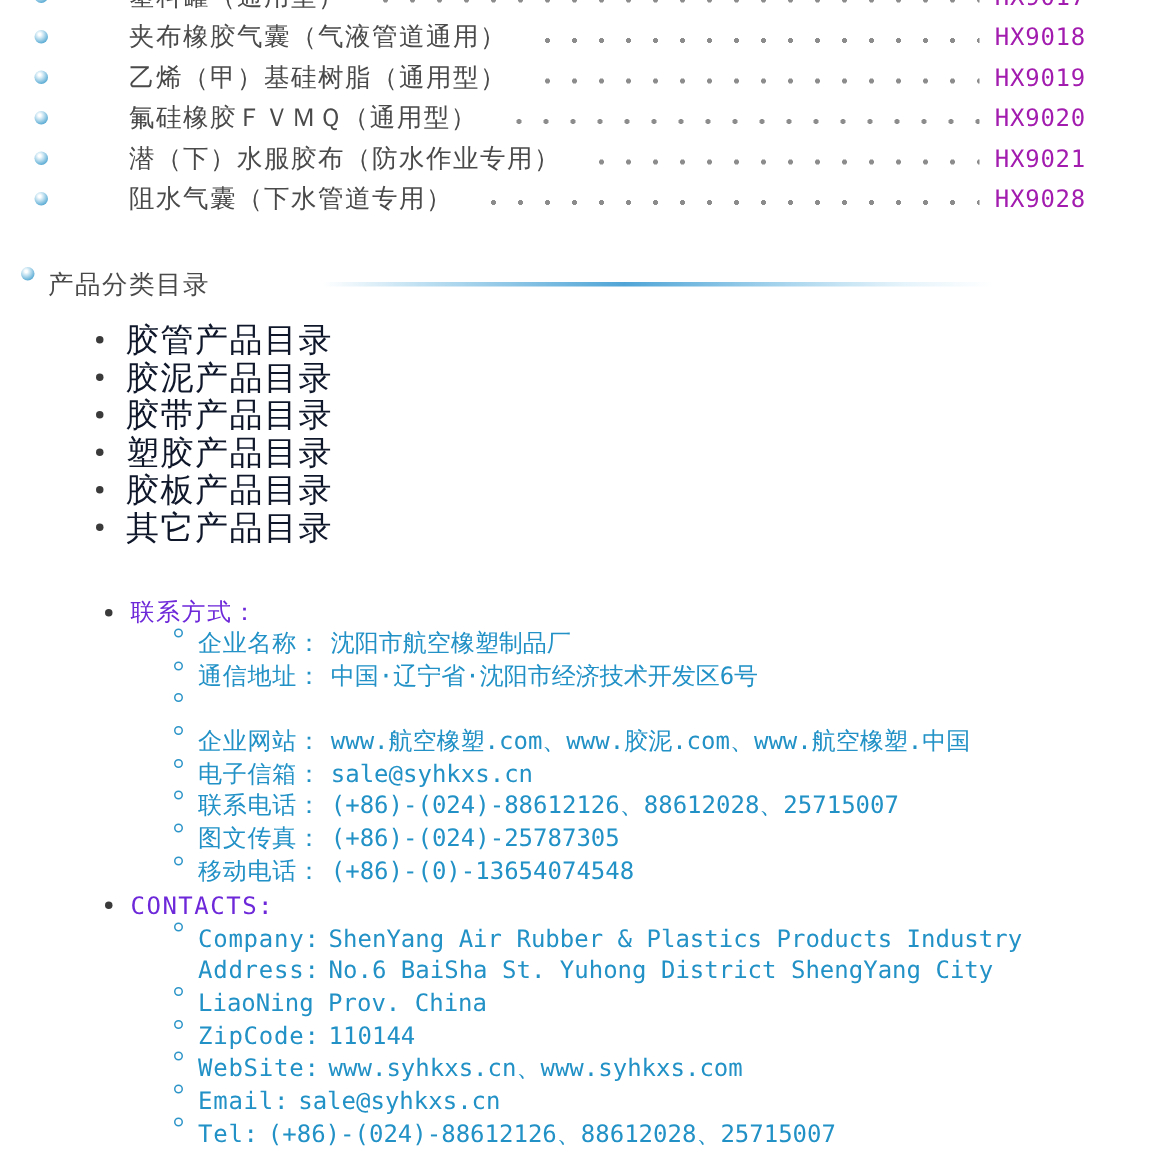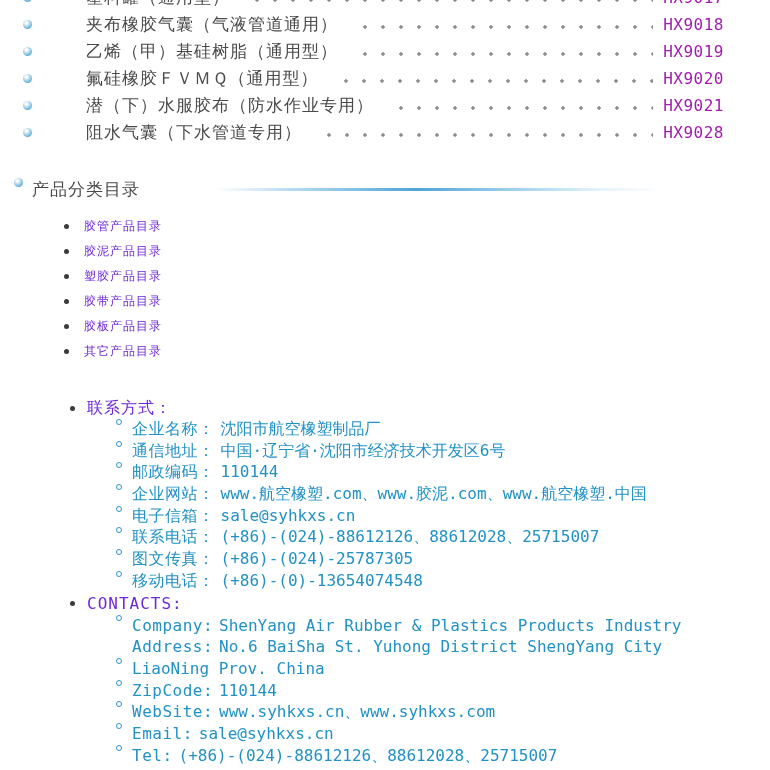--- a/index.html
+++ b/index.html
@@ -43,21 +43,21 @@
       rgba(70,160,212,.95) 45%, rgba(105,182,224,.6) 68%,
       rgba(165,215,240,.3) 86%, rgba(190,228,246,0) 100%);
   }
   .category-list{margin-top:14px;}
   .category-item{
     display:flex;align-items:center;height:25px;padding-left:64px;
   }
   .bullet-dot{
     flex:none;width:5px;height:5px;border-radius:50%;background:#3a3a3a;margin-right:15px;
   }
-  .category-label{font-size:12px;letter-spacing:1px;color:#6d28d9;}
+  .category-label{font-size:22px;letter-spacing:1px;color:#0f172a;}
 
   
   .contact-block{margin-top:33px;}
   .contact-header{
     display:flex;align-items:center;height:22px;padding-left:70px;
   }
   .contact-header .bullet-dot{margin-right:12px;}
   .contact-title{font-size:16px;color:#6d28d9;letter-spacing:1px;}
   .contact-item{
     display:flex;align-items:flex-start;min-height:21.7px;padding-left:116px;
@@ -124,25 +124,25 @@
   <div class="category-item">
     <span class="bullet-dot"></span>
     <span class="category-label">胶管产品目录</span>
   </div>
   <div class="category-item">
     <span class="bullet-dot"></span>
     <span class="category-label">胶泥产品目录</span>
   </div>
   <div class="category-item">
     <span class="bullet-dot"></span>
+    <span class="category-label">胶带产品目录</span>
+  </div>
+  <div class="category-item">
+    <span class="bullet-dot"></span>
     <span class="category-label">塑胶产品目录</span>
-  </div>
-  <div class="category-item">
-    <span class="bullet-dot"></span>
-    <span class="category-label">胶带产品目录</span>
   </div>
   <div class="category-item">
     <span class="bullet-dot"></span>
     <span class="category-label">胶板产品目录</span>
   </div>
   <div class="category-item">
     <span class="bullet-dot"></span>
     <span class="category-label">其它产品目录</span>
   </div>
 </div>
@@ -155,21 +155,20 @@
   <div class="contact-item">
     <span class="bullet-o"></span>
     <span class="contact-text"><span class="lbl">企业名称：</span><span class="val">沈阳市航空橡塑制品厂</span></span>
   </div>
   <div class="contact-item">
     <span class="bullet-o"></span>
     <span class="contact-text"><span class="lbl">通信地址：</span><span class="val">中国·辽宁省·沈阳市经济技术开发区6号</span></span>
   </div>
   <div class="contact-item">
     <span class="bullet-o"></span>
-    <span class="contact-text"><span class="lbl">邮政编码：</span><span class="val">110144</span></span>
   </div>
   <div class="contact-item">
     <span class="bullet-o"></span>
     <span class="contact-text"><span class="lbl">企业网站：</span><span class="val">www.航空橡塑.com、www.胶泥.com、www.航空橡塑.中国</span></span>
   </div>
   <div class="contact-item">
     <span class="bullet-o"></span>
     <span class="contact-text"><span class="lbl">电子信箱：</span><span class="val">sale@syhkxs.cn</span></span>
   </div>
   <div class="contact-item">

